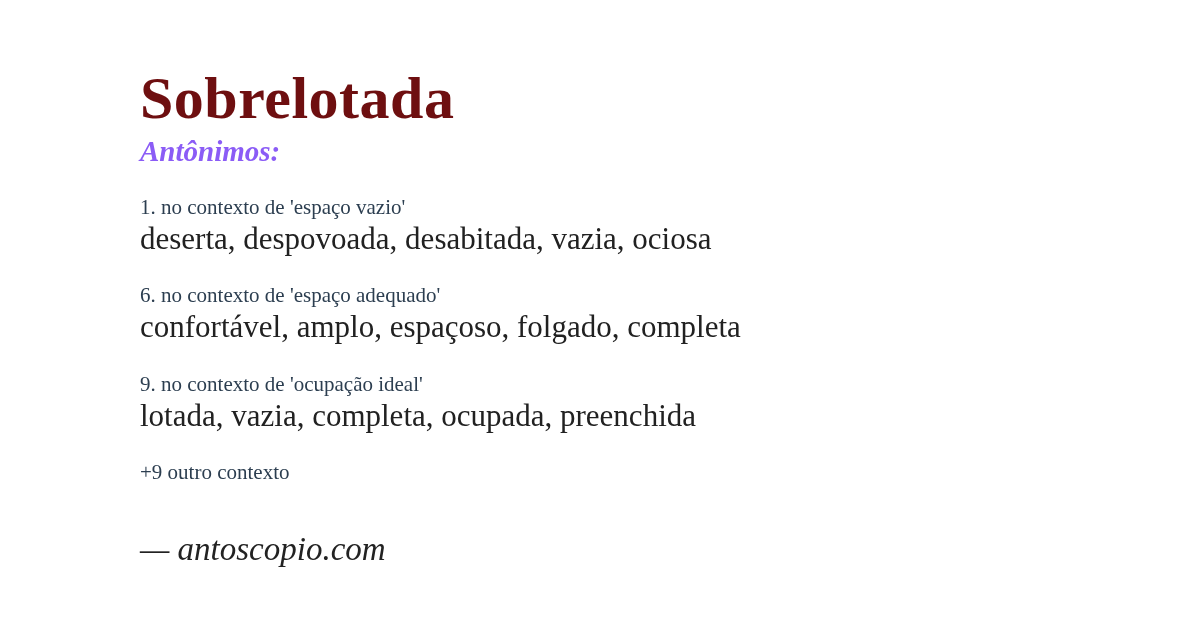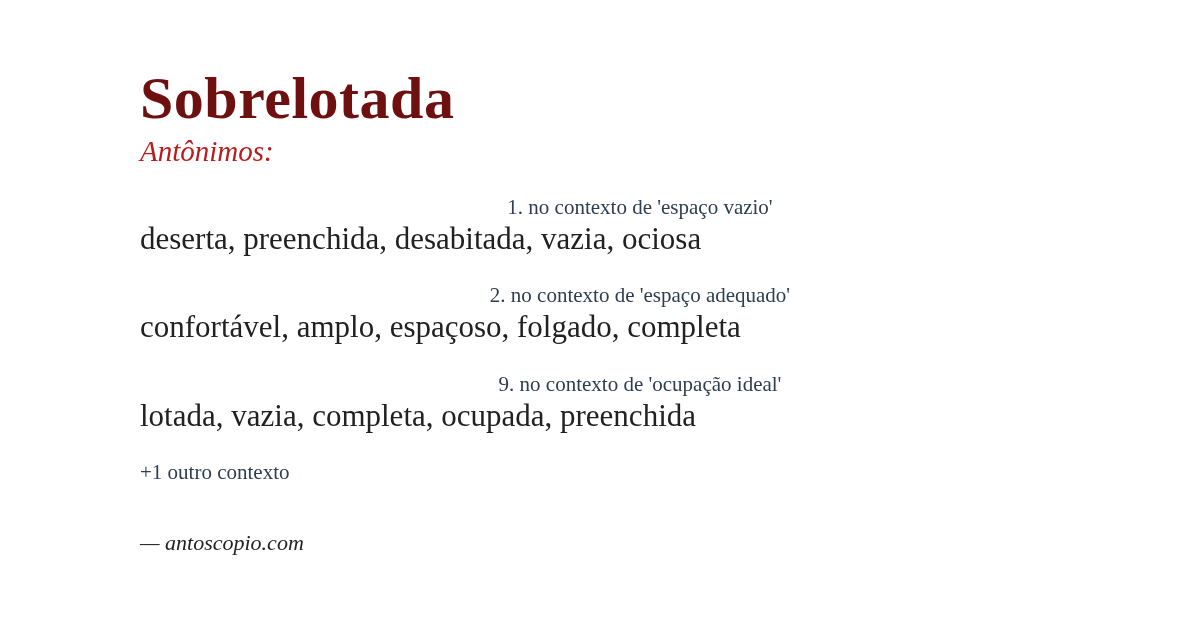--- a/index.html
+++ b/index.html
@@ -25,73 +25,72 @@
     font-size: 60px;
     line-height: 1.2;
     font-weight: 700;
     color: #6e0f10;
     letter-spacing: 0.5px;
   }
   .section-heading {
     margin: 0 0 26px 0;
     font-size: 29px;
     line-height: 1.2;
-    font-weight: 400;
+    font-weight: 700;
     font-style: italic;
-    color: #b91c1c;
+    color: #8b5cf6;
   }
   .context-block {
     margin: 0 0 26px 0;
   }
   .context-label {
     font-size: 21px;
     line-height: 1.2;
     color: #2c3e50;
-    text-align: center;
   }
   .antonym-list {
     font-size: 31px;
     line-height: 1.2;
     color: #212121;
   }
   .more-contexts {
     margin-top: 26px;
     font-size: 21px;
     line-height: 1.2;
     color: #2c3e50;
   }
   .attribution {
     margin-top: 45px;
-    font-size: 22px;
+    font-size: 33px;
     line-height: 1.2;
     font-style: italic;
     color: #222222;
   }
 </style>
 </head>
 <body>
 
 <div class="card">
 
   <h1 class="word-title">Sobrelotada</h1>
 
   <h2 class="section-heading">Antônimos:</h2>
 
   <div class="context-block">
     <div class="context-label">1. no contexto de 'espaço vazio'</div>
-    <div class="antonym-list">deserta, preenchida, desabitada, vazia, ociosa</div>
+    <div class="antonym-list">deserta, despovoada, desabitada, vazia, ociosa</div>
   </div>
 
   <div class="context-block">
-    <div class="context-label">2. no contexto de 'espaço adequado'</div>
+    <div class="context-label">6. no contexto de 'espaço adequado'</div>
     <div class="antonym-list">confortável, amplo, espaçoso, folgado, completa</div>
   </div>
 
   <div class="context-block">
     <div class="context-label">9. no contexto de 'ocupação ideal'</div>
     <div class="antonym-list">lotada, vazia, completa, ocupada, preenchida</div>
   </div>
 
-  <div class="more-contexts">+1 outro contexto</div>
+  <div class="more-contexts">+9 outro contexto</div>
 
   <div class="attribution">— antoscopio.com</div>
 
 </div>
 
 </body></html>

